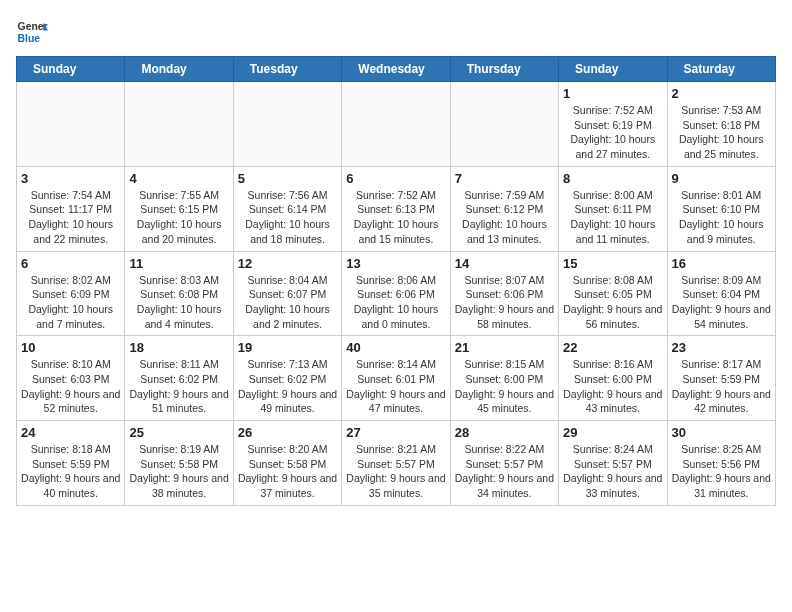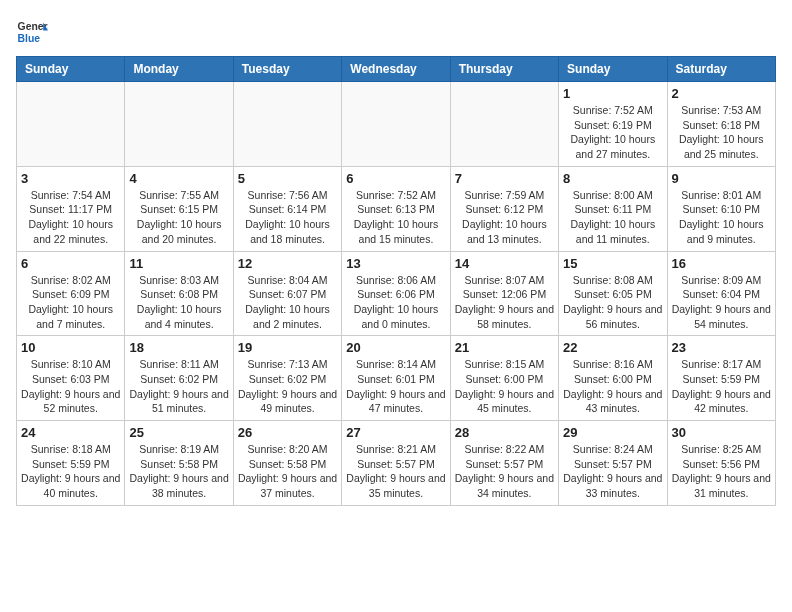--- a/index.html
+++ b/index.html
@@ -45,21 +45,21 @@
       color: #444;
     }
     .calendar {
       width: 100%;
       border-collapse: collapse;
       font-size: 11px;
     }
     .calendar th {
       background-color: #2e74b5;
       color: #fff;
-      padding: 5px 8px;
+      padding: 5px 16px;
       text-align: left;
       font-size: 12px;
       border: 1px solid #2060a0;
     }
     .calendar td {
       border: 1px solid #ccc;
       vertical-align: top;
       padding: 4px;
       width: 108px;
       min-height: 80px;
@@ -201,21 +201,21 @@
         </td>
         <td>
           <span class="day-number">13</span>
           <div class="day-info">Sunrise: 8:06 AM
 Sunset: 6:06 PM
 Daylight: 10 hours and 0 minutes.</div>
         </td>
         <td>
           <span class="day-number">14</span>
           <div class="day-info">Sunrise: 8:07 AM
-Sunset: 12:06 PM
+Sunset: 6:06 PM
 Daylight: 9 hours and 58 minutes.</div>
         </td>
         <td>
           <span class="day-number">15</span>
           <div class="day-info">Sunrise: 8:08 AM
 Sunset: 6:05 PM
 Daylight: 9 hours and 56 minutes.</div>
         </td>
         <td>
           <span class="day-number">16</span>
@@ -237,21 +237,21 @@
 Sunset: 6:02 PM
 Daylight: 9 hours and 51 minutes.</div>
         </td>
         <td>
           <span class="day-number">19</span>
           <div class="day-info">Sunrise: 7:13 AM
 Sunset: 6:02 PM
 Daylight: 9 hours and 49 minutes.</div>
         </td>
         <td>
-          <span class="day-number">20</span>
+          <span class="day-number">40</span>
           <div class="day-info">Sunrise: 8:14 AM
 Sunset: 6:01 PM
 Daylight: 9 hours and 47 minutes.</div>
         </td>
         <td>
           <span class="day-number">21</span>
           <div class="day-info">Sunrise: 8:15 AM
 Sunset: 6:00 PM
 Daylight: 9 hours and 45 minutes.</div>
         </td>

